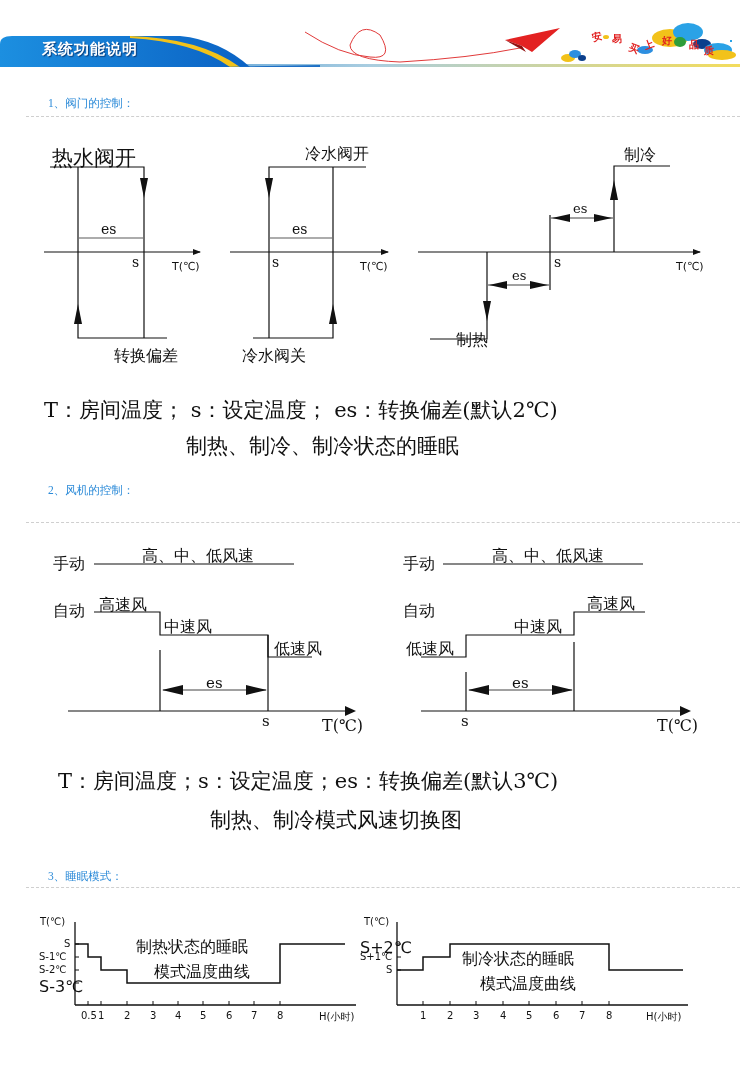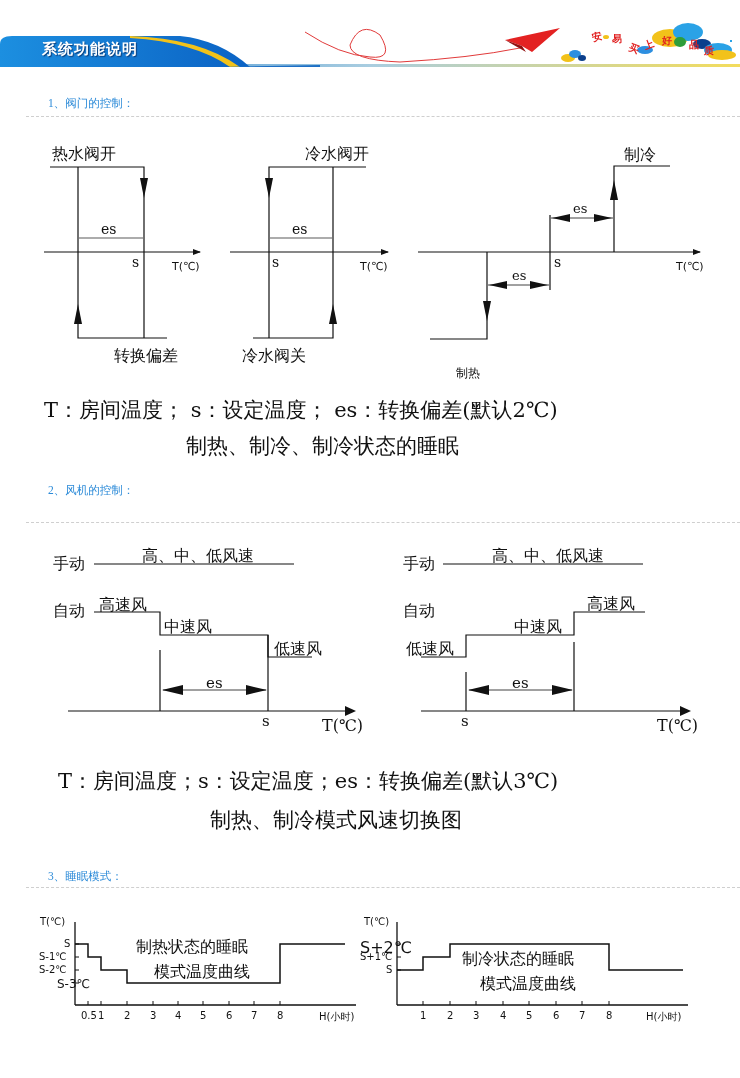--- a/index.html
+++ b/index.html
@@ -98,34 +98,34 @@
     <path d="M329,324 L337,324 L333,304 Z"></path>
     <path d="M610,200 L618,200 L614,180 Z"></path>
     <path d="M483,301 L491,301 L487,321 Z"></path>
     <path d="M552,218 L570,214 L570,222 Z"></path>
     <path d="M612,218 L594,214 L594,222 Z"></path>
     <path d="M489,285 L507,281 L507,289 Z"></path>
     <path d="M548,285 L530,281 L530,289 Z"></path>
   </g>
 </svg>
 
-<div class="caption" style="left:52px;top:144px;font-size:16px;">热水阀开</div>
+<div class="caption" style="left:52px;top:144px;font-size:21px;">热水阀开</div>
 <div class="caption" style="left:114px;top:346px;font-size:16px;">转换偏差</div>
 <div class="caption" style="left:101px;top:221px;font-size:14px;">es</div>
 <div class="caption" style="left:132px;top:254px;font-size:14px;">s</div>
 <div class="caption" style="left:172px;top:260px;font-size:11px;font-family:'DejaVu Sans',sans-serif;">T(℃)</div>
 
 <div class="caption" style="left:305px;top:144px;font-size:16px;">冷水阀开</div>
 <div class="caption" style="left:242px;top:346px;font-size:16px;">冷水阀关</div>
 <div class="caption" style="left:292px;top:221px;font-size:14px;">es</div>
 <div class="caption" style="left:272px;top:254px;font-size:14px;">s</div>
 <div class="caption" style="left:360px;top:260px;font-size:11px;font-family:'DejaVu Sans',sans-serif;">T(℃)</div>
 
 <div class="caption" style="left:624px;top:145px;font-size:16px;">制冷</div>
-<div class="caption" style="left:456px;top:365px;font-size:12px;">制热</div>
+<div class="caption" style="left:456px;top:330px;font-size:16px;">制热</div>
 <div class="caption" style="left:573px;top:201px;font-size:13px;">es</div>
 <div class="caption" style="left:512px;top:268px;font-size:13px;">es</div>
 <div class="caption" style="left:554px;top:254px;font-size:14px;">s</div>
 <div class="caption" style="left:676px;top:260px;font-size:11px;font-family:'DejaVu Sans',sans-serif;">T(℃)</div>
 
 <div class="caption" style="left:44px;top:396px;font-size:21px;">T：房间温度； s：设定温度； es：转换偏差(默认2℃)</div>
 <div class="caption" style="left:186px;top:432px;font-size:21px;">制热、制冷、制冷状态的睡眠</div>
 
 <div class="section-head" style="top:483px;">2、风机的控制：</div>
 <div class="dash" style="top:522px;"></div>
@@ -219,21 +219,21 @@
       <line x1="556" y1="1005" x2="556" y2="1001"></line>
     <line x1="582" y1="1005" x2="582" y2="1001"></line>
       <line x1="609" y1="1005" x2="609" y2="1001"></line>
   </g>
 </svg>
 
 <div class="caption" style="left:40px;top:916px;font-size:10px;font-family:'DejaVu Sans',sans-serif;">T(℃)</div>
 <div class="caption" style="left:64px;top:938px;font-size:10px;font-family:'DejaVu Sans',sans-serif;">S</div>
 <div class="caption" style="left:39px;top:951px;font-size:10px;font-family:'DejaVu Sans',sans-serif;">S-1℃</div>
 <div class="caption" style="left:39px;top:964px;font-size:10px;font-family:'DejaVu Sans',sans-serif;">S-2℃</div>
-<div class="caption" style="left:57px;top:977px;font-size:12px;font-family:'DejaVu Sans',sans-serif;">S-3℃</div>
+<div class="caption" style="left:39px;top:977px;font-size:16px;font-family:'DejaVu Sans',sans-serif;">S-3℃</div>
 
 <div class="caption" style="left:81px;top:1010px;font-size:10px;font-family:'DejaVu Sans',sans-serif;">0.5</div>
 <div class="caption" style="left:98px;top:1010px;font-size:10px;font-family:'DejaVu Sans',sans-serif;">1</div>
 <div class="caption" style="left:124px;top:1010px;font-size:10px;font-family:'DejaVu Sans',sans-serif;">2</div>
 <div class="caption" style="left:150px;top:1010px;font-size:10px;font-family:'DejaVu Sans',sans-serif;">3</div>
 <div class="caption" style="left:175px;top:1010px;font-size:10px;font-family:'DejaVu Sans',sans-serif;">4</div>
 <div class="caption" style="left:200px;top:1010px;font-size:10px;font-family:'DejaVu Sans',sans-serif;">5</div>
 <div class="caption" style="left:226px;top:1010px;font-size:10px;font-family:'DejaVu Sans',sans-serif;">6</div>
 <div class="caption" style="left:251px;top:1010px;font-size:10px;font-family:'DejaVu Sans',sans-serif;">7</div>
 <div class="caption" style="left:277px;top:1010px;font-size:10px;font-family:'DejaVu Sans',sans-serif;">8</div>

